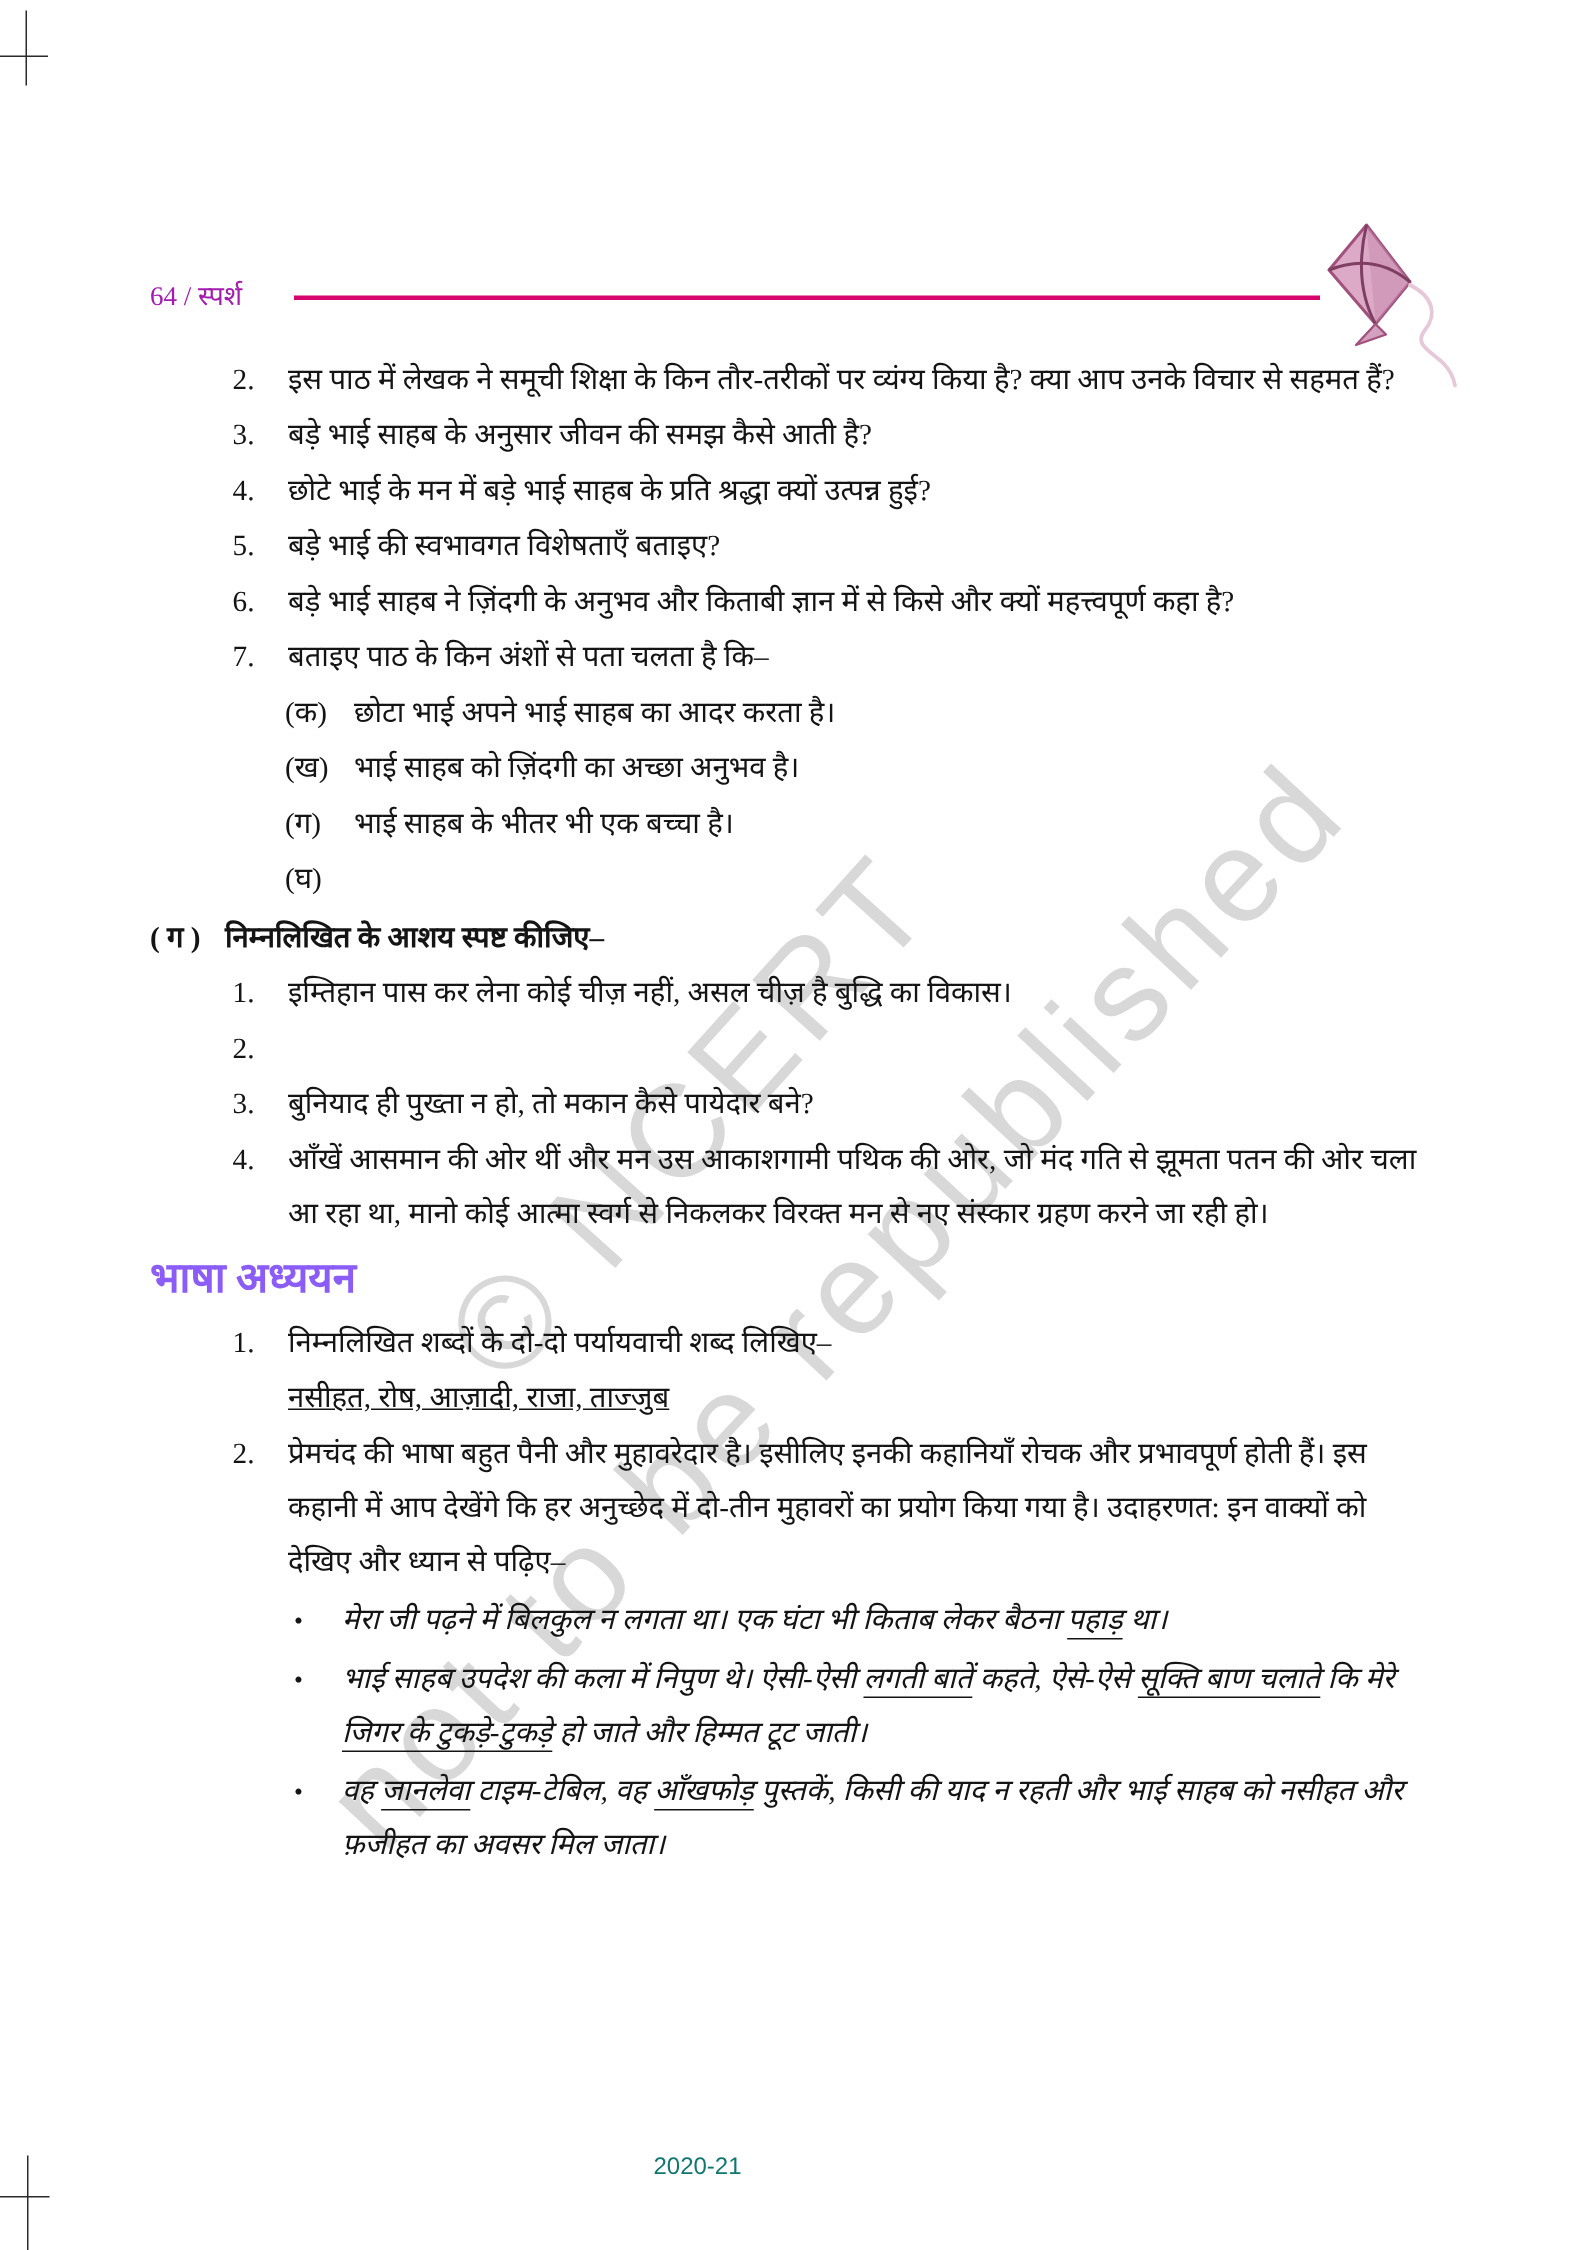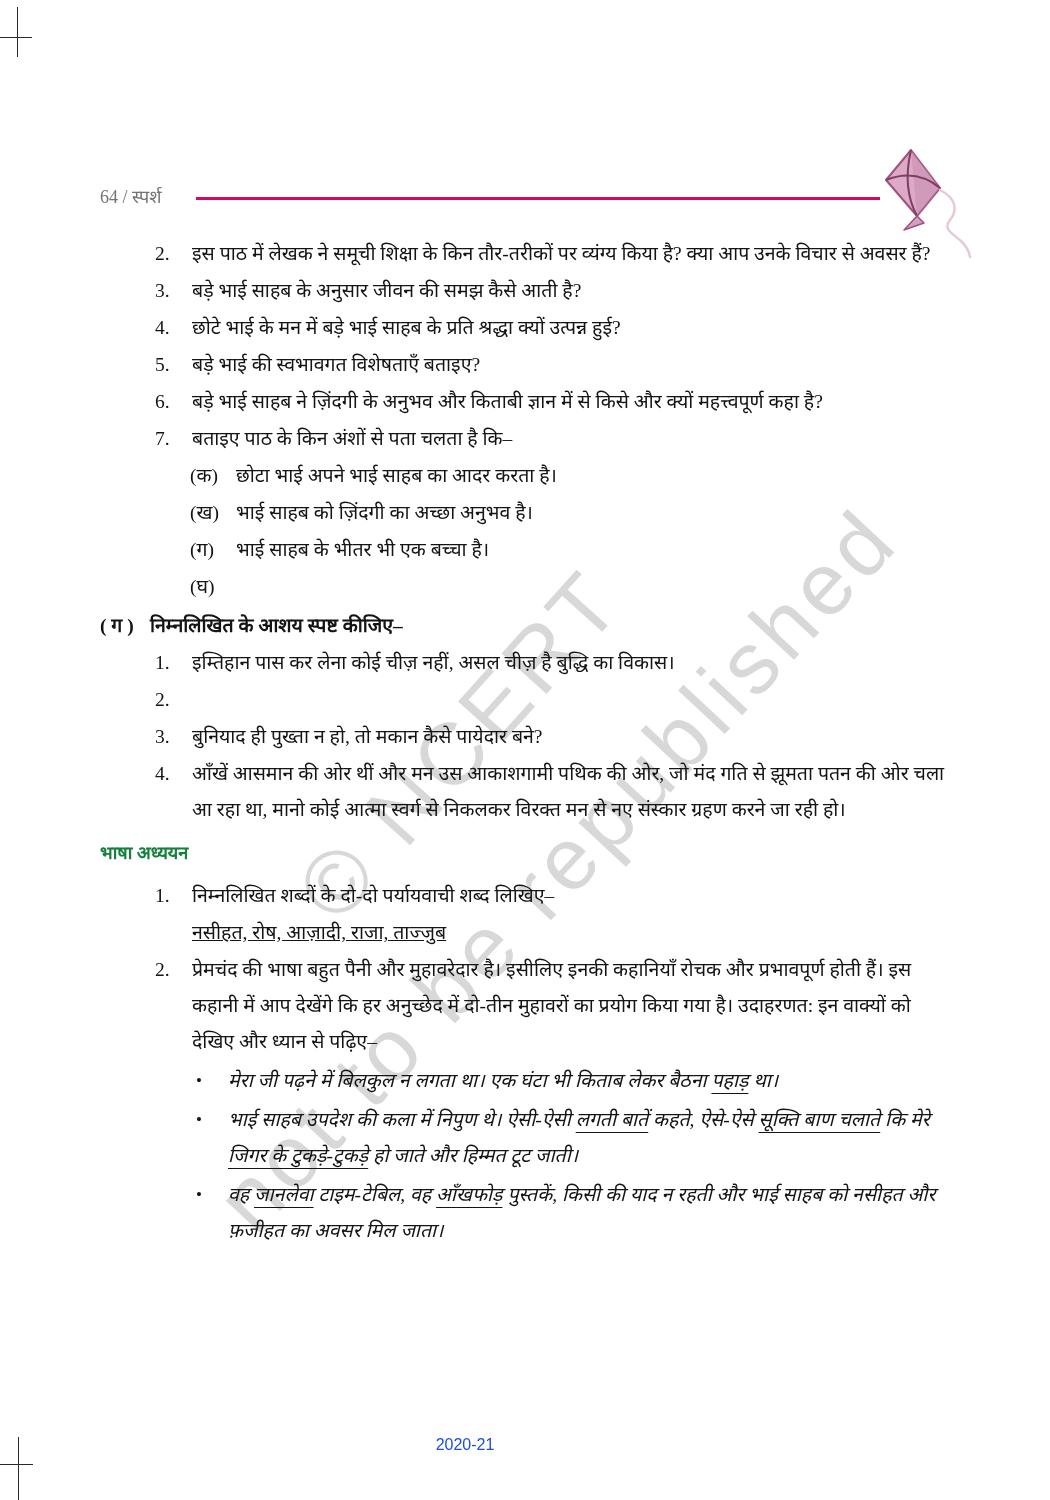--- a/index.html
+++ b/index.html
@@ -23,21 +23,21 @@
     color:#d8d8d8; font-family:"Liberation Sans","DejaVu Sans",sans-serif;
     font-size:88px; letter-spacing:6px; font-weight:400;
     pointer-events:none; user-select:none;
   }
   #wm1 { left:460px; top:745px; transform:translate(-50%,-50%) rotate(-48deg); }
   #wm2 { left:557px; top:870px; transform:translate(-50%,-50%) rotate(-47deg); }
 
   
   .page-label {
     position:absolute; left:100px; top:184px; z-index:2;
-    color:#737373; font-size:18px;
+    color:#a21caf; font-size:18px;
   }
   .header-rule {
     position:absolute; left:196px; top:197px; width:684px; height:3px;
     background:#d6056f; z-index:2;
   }
   .kite { position:absolute; left:866px; top:138px; z-index:2; }
 
   
   .main {
     position:absolute; left:100px; top:236px; width:852px; z-index:2;
@@ -45,33 +45,33 @@
   }
   .row { display:flex; align-items:flex-start; margin-bottom:1px; }
   .num   { flex:0 0 37px; }
   .ind1  { padding-left:55px; }
   .ind2  { padding-left:90px; }
   .marker{ flex:0 0 46px; }
   .txt   { flex:1 1 auto; }
   .ga-head { font-weight:bold; margin-top:3px; }
   .ga-head .marker { flex:0 0 50px; }
   .bhasha-head {
-    color:#15803d; font-weight:bold; font-size:18px; line-height:34px;
+    color:#8b5cf6; font-weight:bold; font-size:28px; line-height:34px;
     margin:8px 0 8px 0;
   }
   .words-row { padding-left:92px;text-decoration:underline; }
   .bullet-row { padding-left:96px; font-style:italic; margin-top:3px; }
   .dot { flex:0 0 32px; font-style:normal; font-size:17px; }
   .u { text-decoration:underline; text-underline-offset:6px; text-decoration-thickness:1.4px;font-style:italic; }
 
   
   .footer {
     position:absolute; left:0; top:1436px; width:930px; z-index:2;
     text-align:center; font-family:"Liberation Sans","DejaVu Sans",sans-serif;
-    font-size:16px; color:#1d4ed8;
+    font-size:16px; color:#0f766e;
   }
 </style>
 </head>
 <body>
 
 <div class="page">
 
   <div class="mark" id="cm-tl-v"></div>
   <div class="mark" id="cm-tl-h"></div>
   <div class="mark" id="cm-bl-v"></div>
@@ -88,21 +88,21 @@
     <path d="M45 12 Q36 50 51 78" stroke="#7e3f63" fill="none" stroke-width="2"></path>
     <path d="M20 42 Q50 30 74 50" stroke="#7e3f63" fill="none" stroke-width="2"></path>
     <path d="M51 78 L38 92 L58 85 Z" fill="#d3a0bf" stroke="#a2517d" stroke-width="1.5" stroke-linejoin="round"></path>
     <path d="M74 52 C90 60 92 72 84 82 C76 92 88 96 96 104 C101 109 103 113 104 119" stroke="#e6c8d9" stroke-width="2.5" fill="none" stroke-linecap="round"></path>
   </svg>
 
   <div class="main">
 
     <div class="row ind1">
       <span class="num">2.</span>
-      <span class="txt">इस पाठ में लेखक ने समूची शिक्षा के किन तौर-तरीकों पर व्यंग्य किया है? क्या आप उनके विचार से अवसर हैं?</span>
+      <span class="txt">इस पाठ में लेखक ने समूची शिक्षा के किन तौर-तरीकों पर व्यंग्य किया है? क्या आप उनके विचार से सहमत हैं?</span>
     </div>
     <div class="row ind1">
       <span class="num">3.</span>
       <span class="txt">बड़े भाई साहब के अनुसार जीवन की समझ कैसे आती है?</span>
     </div>
     <div class="row ind1">
       <span class="num">4.</span>
       <span class="txt">छोटे भाई के मन में बड़े भाई साहब के प्रति श्रद्धा क्यों उत्पन्न हुई?</span>
     </div>
     <div class="row ind1">

